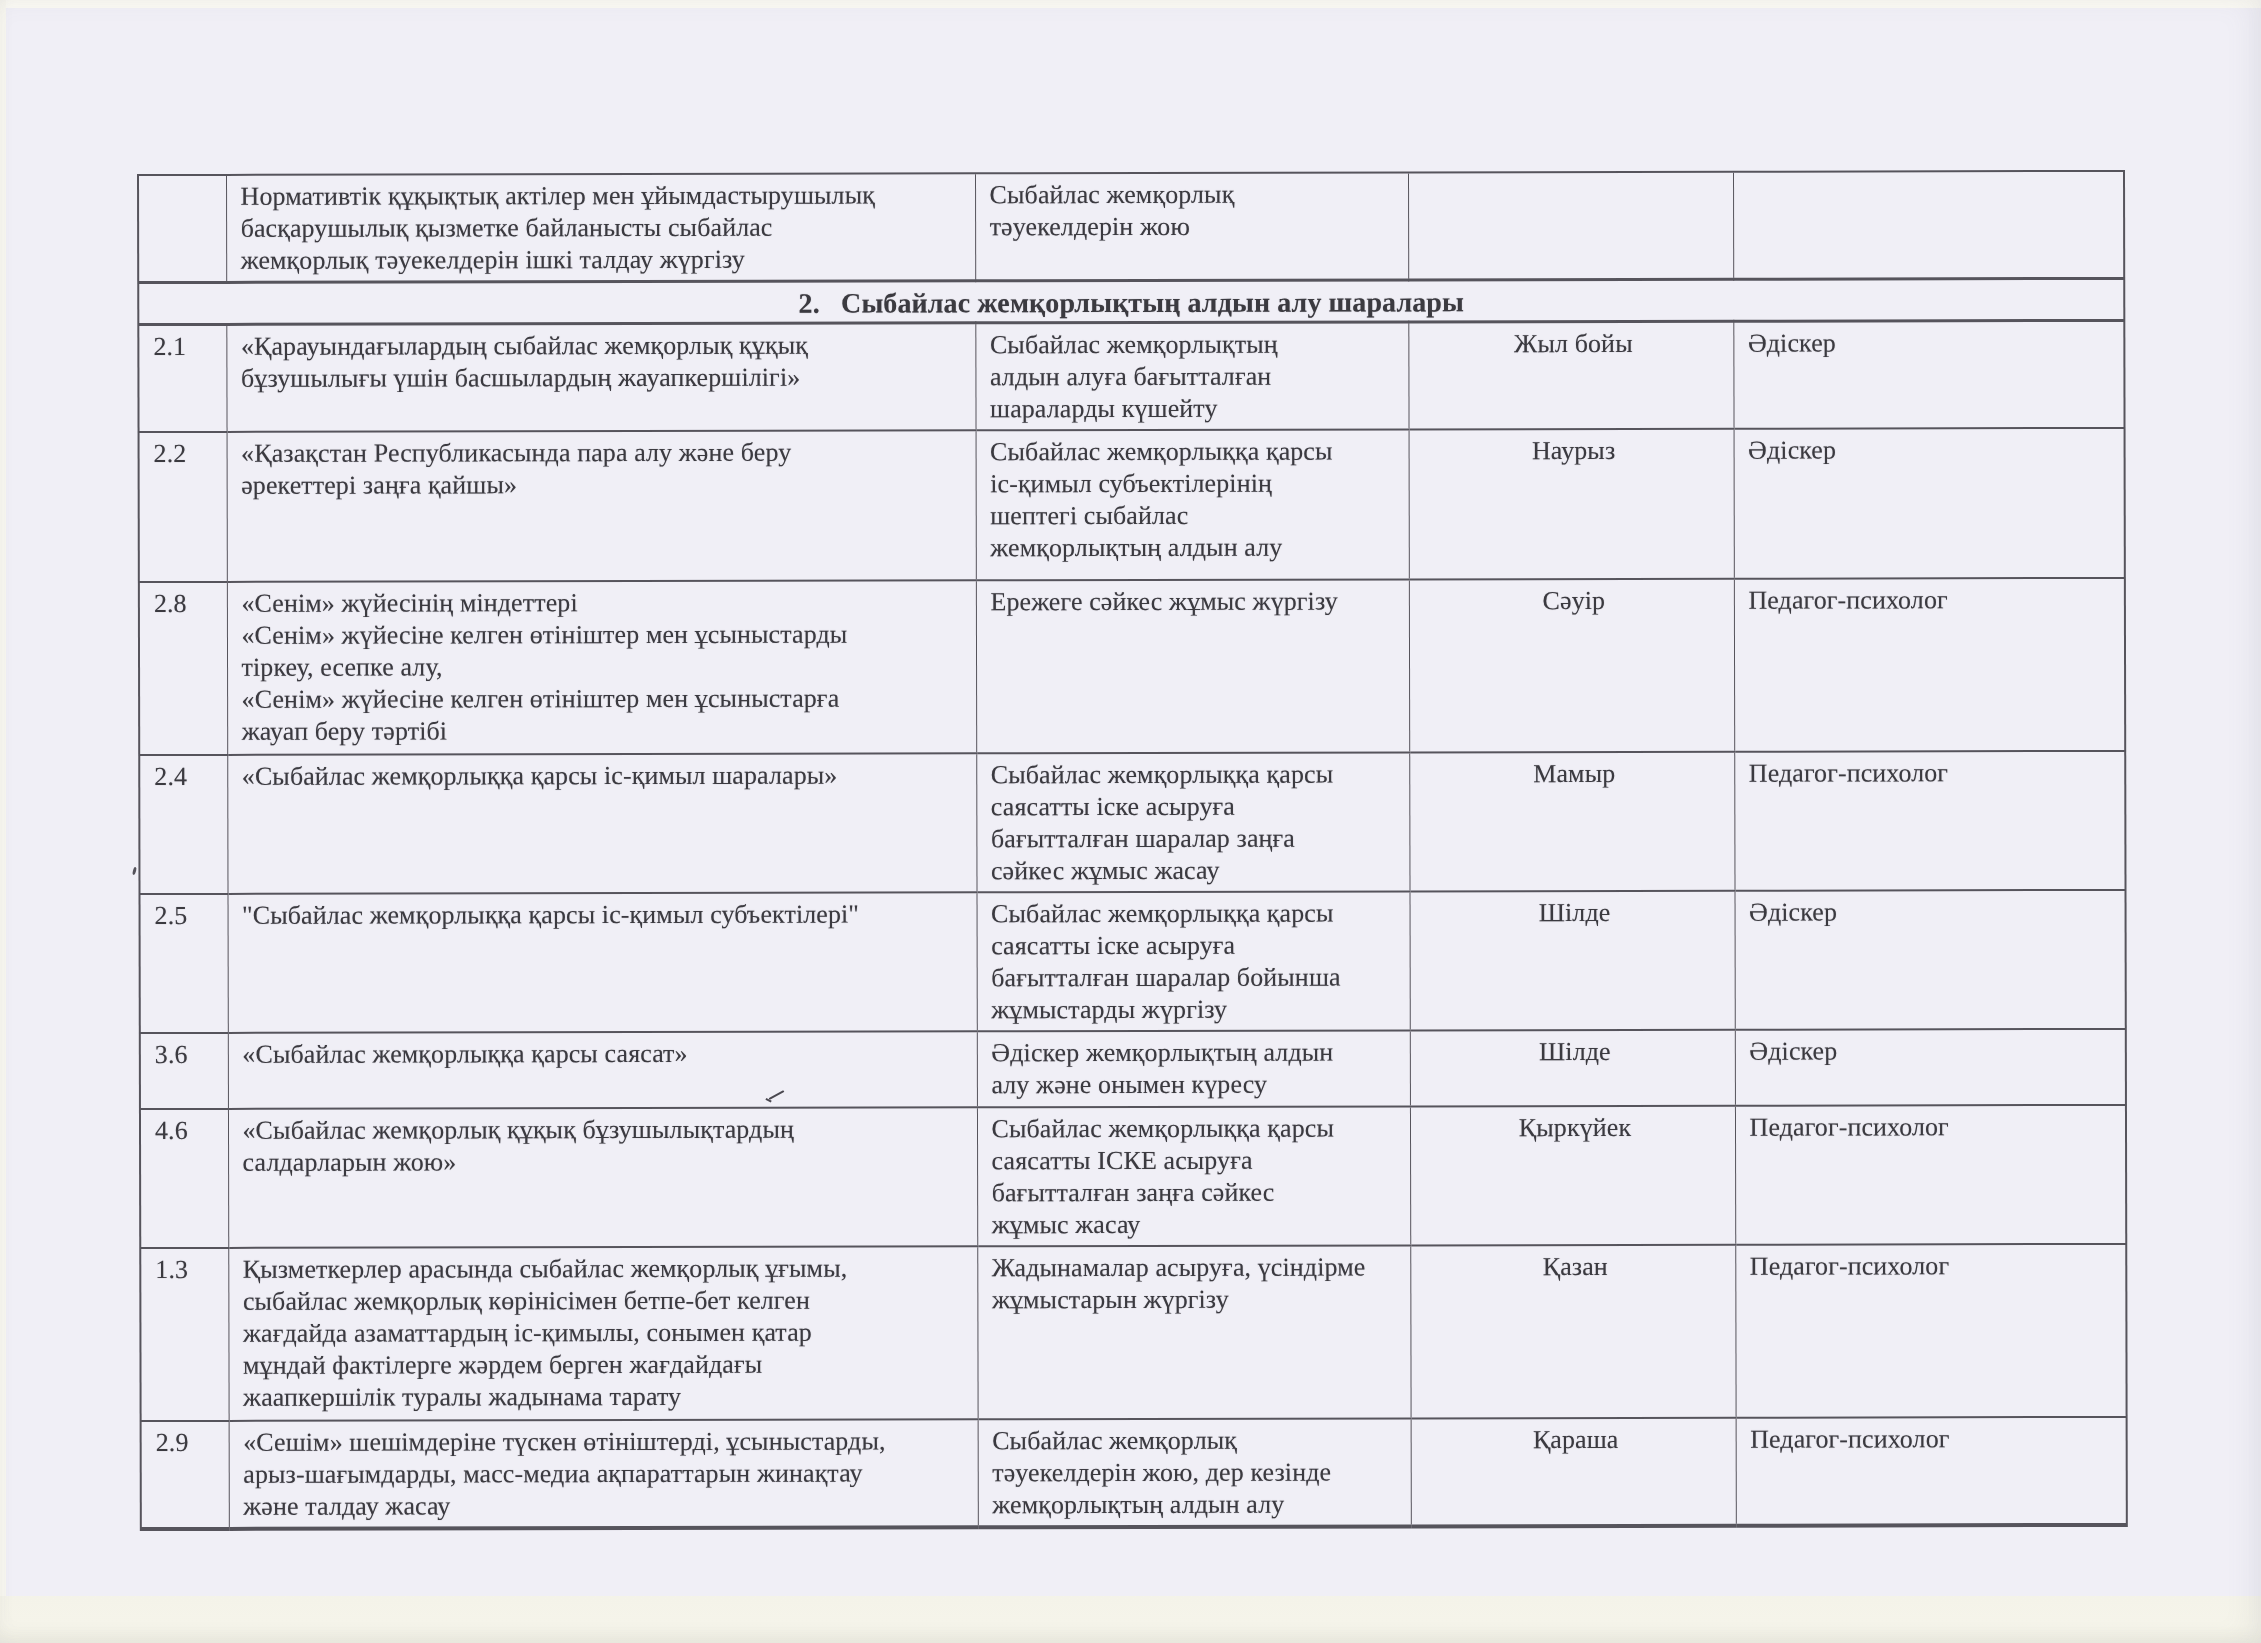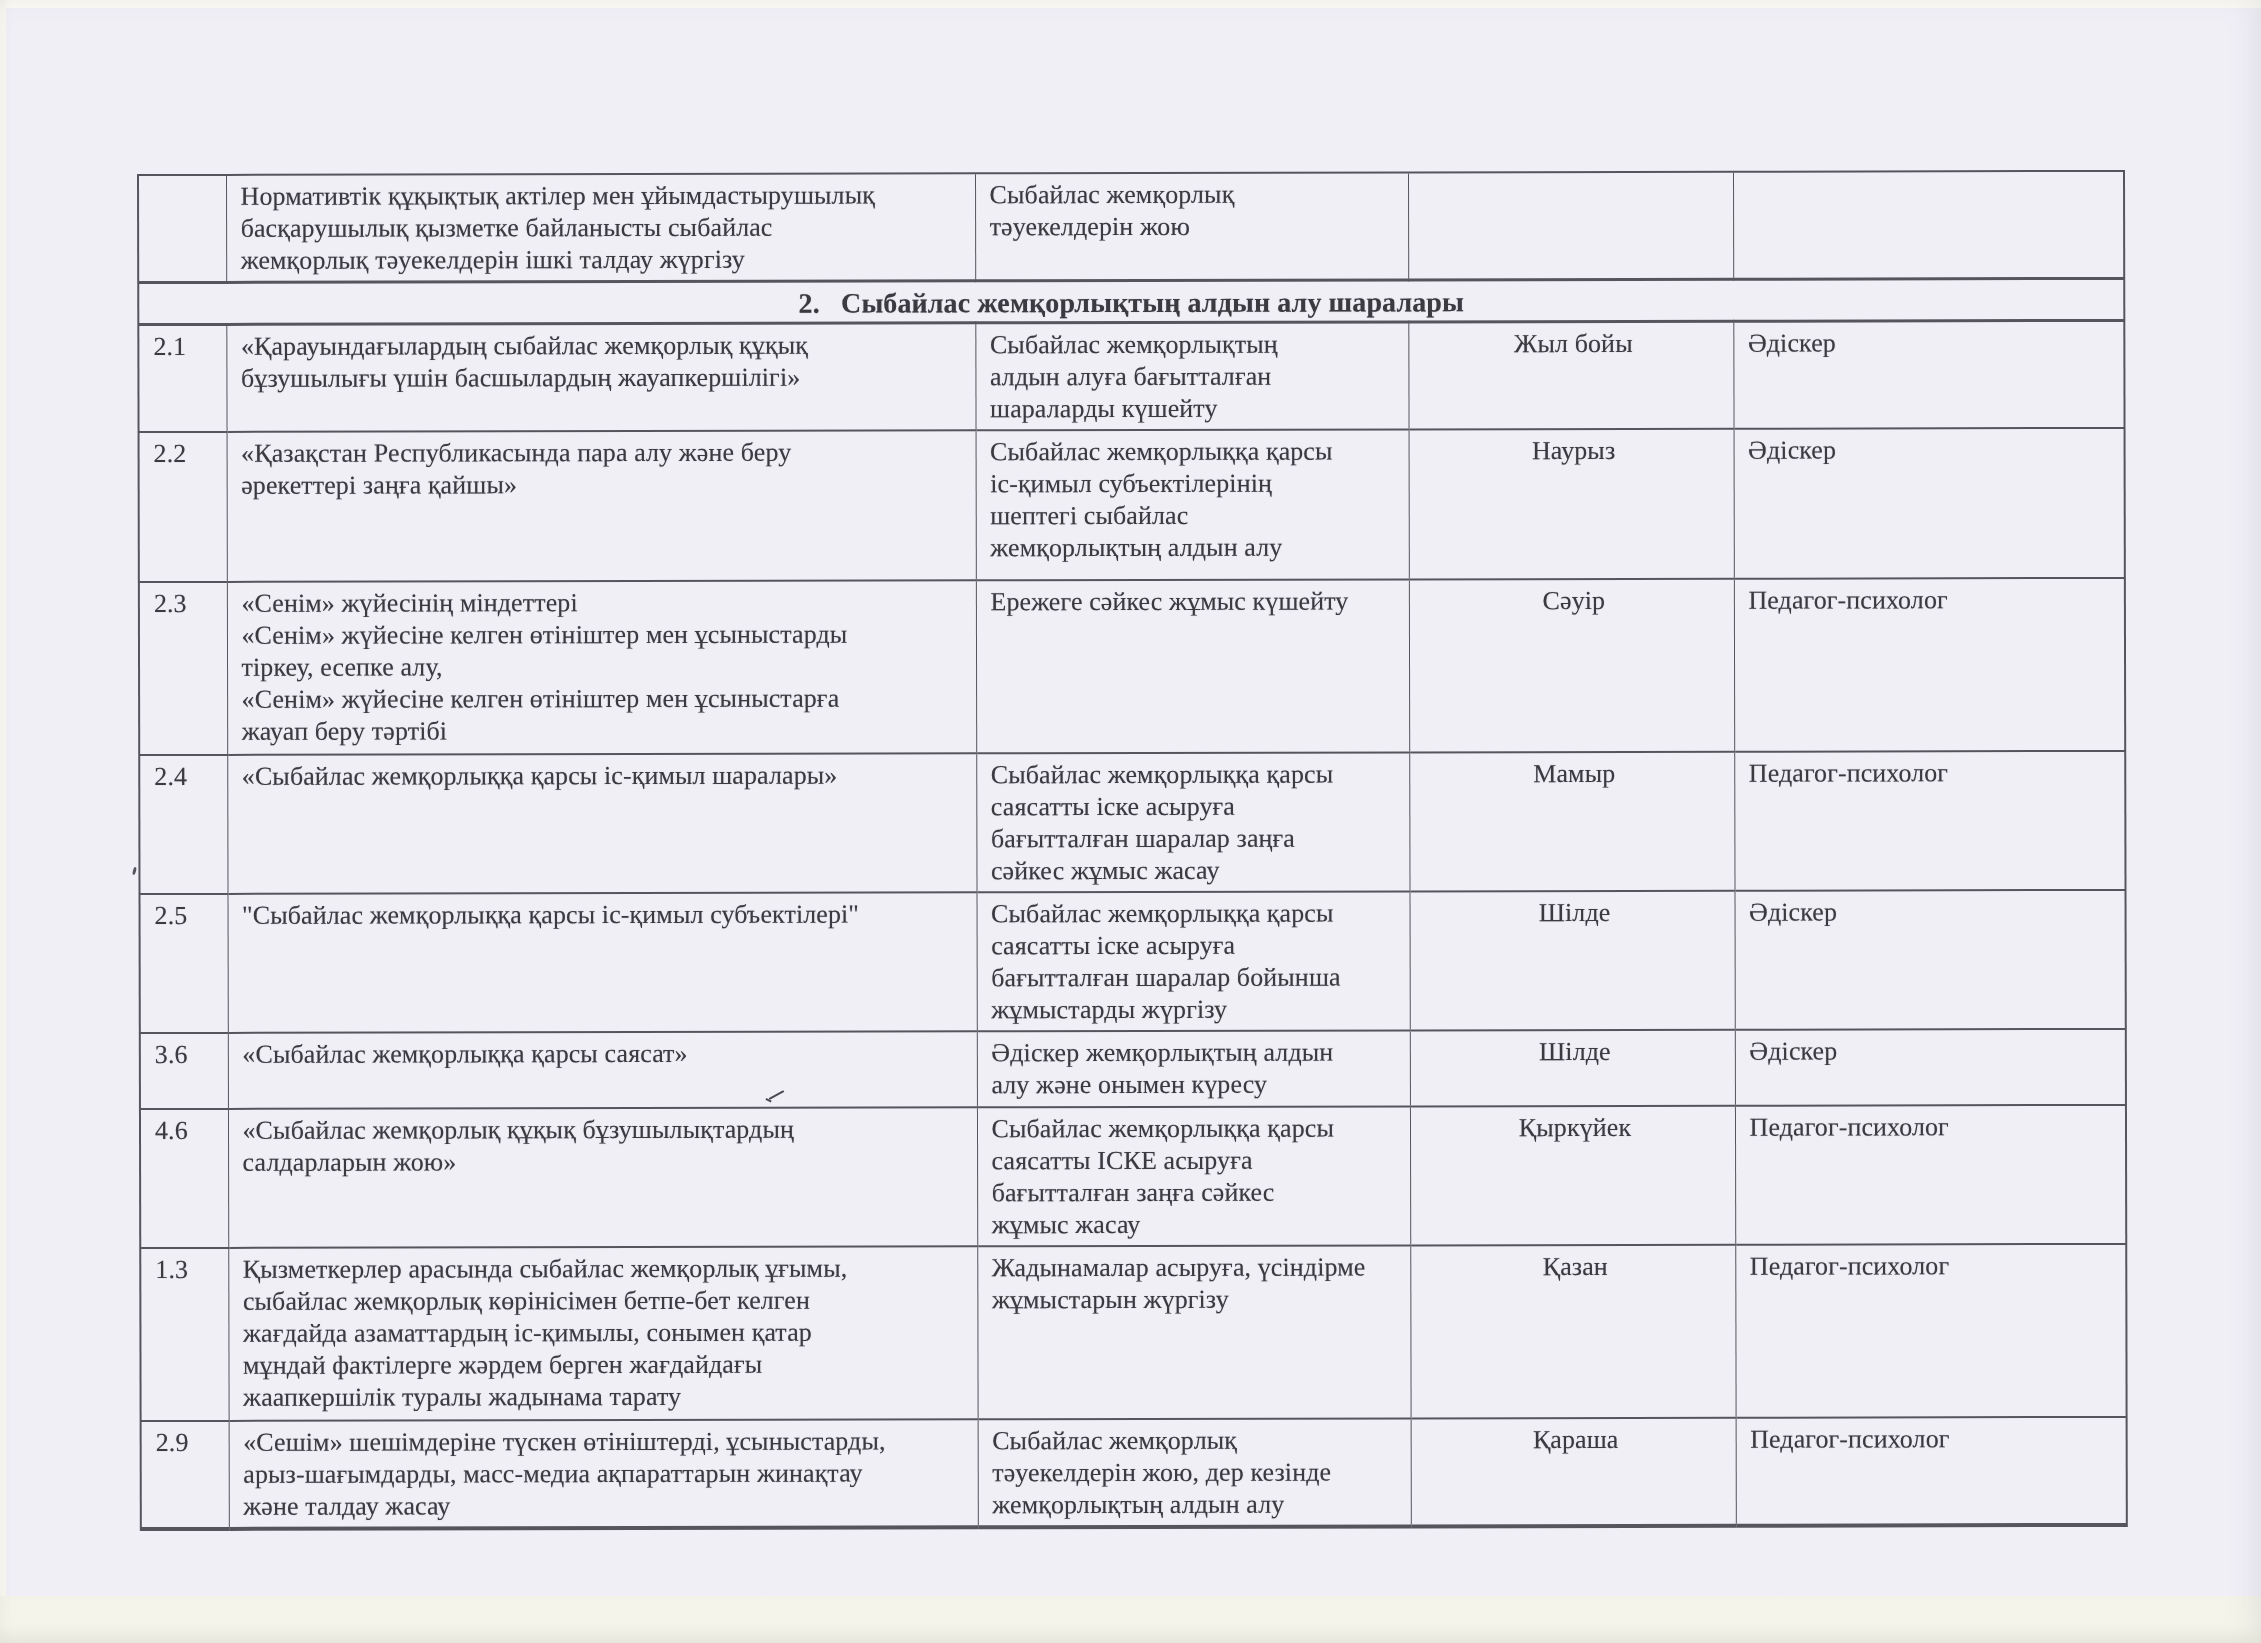--- a/index.html
+++ b/index.html
@@ -160,31 +160,31 @@
         <td class="c-term">
             <div class="cell-text">Наурыз</div>
           </td>
         <td class="c-resp">
             <div class="cell-text">Әдіскер</div>
           </td>
       </tr>
 
       <tr class="r3">
         <td class="c-num">
-            <div class="cell-text">2.3</div>
+            <div class="cell-text">2.8</div>
           </td>
         <td class="c-task">
             <div class="cell-text">«Сенім» жүйесінің міндеттері
 «Сенім» жүйесіне келген өтініштер мен ұсыныстарды
 тіркеу, есепке алу,
 «Сенім» жүйесіне келген өтініштер мен ұсыныстарға
 жауап беру тәртібі</div>
           </td>
         <td class="c-measure">
-            <div class="cell-text">Ережеге сәйкес жұмыс күшейту</div>
+            <div class="cell-text">Ережеге сәйкес жұмыс жүргізу</div>
           </td>
         <td class="c-term">
             <div class="cell-text">Сәуір</div>
           </td>
         <td class="c-resp">
             <div class="cell-text">Педагог-психолог</div>
           </td>
       </tr>
 
       <tr class="r4">

